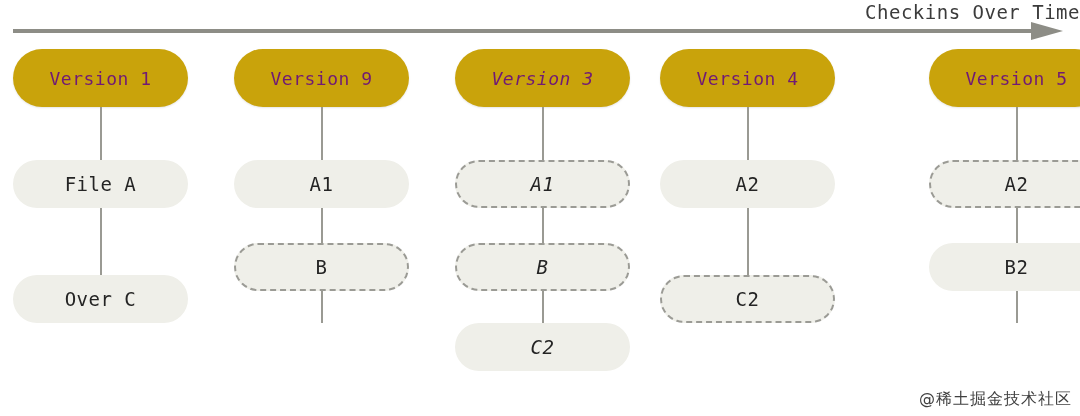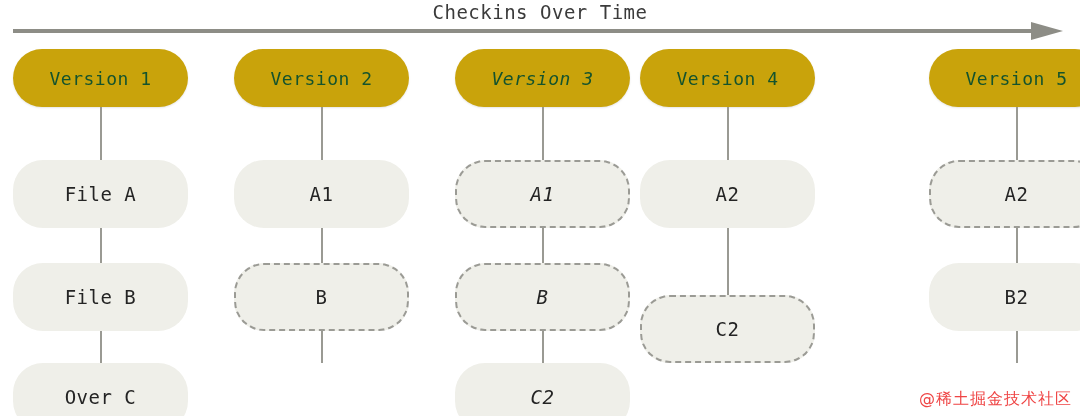--- a/index.html
+++ b/index.html
@@ -17,21 +17,21 @@
     background: #ffffff;
     overflow: hidden;
   }
 
   
   .title {
     position: absolute;
     left: 0;
     top: 1px;
     width: 1080px;
-    text-align: center;
+    text-align: right;
     font-family: "DejaVu Sans Mono", monospace;
     font-size: 19px;
     letter-spacing: 0.5px;
     color: #3b3b3b;
     white-space: nowrap;
   }
 
   
   .axis {
     position: absolute;
@@ -65,21 +65,21 @@
     top: 49px;
     width: 175px;
   }
 
   
   .version-pill {
     position: relative;
     height: 58px;
     border-radius: 29px;
     background: #c9a30b;
-    color: #14532d;
+    color: #701a75;
     display: flex;
     align-items: center;
     justify-content: center;
     font-family: "DejaVu Sans Mono", monospace;
     font-size: 18px;
     letter-spacing: 0.5px;
     box-shadow: 0 1px 2px rgba(0,0,0,0.10);
   }
 
   
@@ -101,21 +101,21 @@
   .connector.short {
     height: 32px;
   }
   .connector.mid {
     height: 35px;
   }
 
   
   .file-box {
     position: relative;
-    height: 68px;
+    height: 48px;
     border-radius: 30px;
     background: #efefe9;
     display: flex;
     align-items: center;
     justify-content: center;
     font-family: "DejaVu Sans Mono", monospace;
     font-size: 19px;
     color: #242424;
     letter-spacing: 0.5px;
     box-sizing: border-box;
@@ -126,21 +126,21 @@
     border: 2px dashed #9b9b95;
   }
 
   
   .watermark {
     position: absolute;
     right: 8px;
     bottom: 6px;
     font-family: "DejaVu Sans", sans-serif;
     font-size: 16px;
-    color: #ef4444;
+    color: #404040;
     white-space: nowrap;
     letter-spacing: 1px;
   }
 </style>
 </head>
 <body>
 
 <div id="canvas">
 
   <div class="title">Checkins Over Time</div>
@@ -153,31 +153,28 @@
   <div id="columns-host">
       <div class="column" style="left: 13px;">
         <div class="version-pill">
           <span>Version 1</span>
         </div>
         <div class="connector"></div>
         <div class="file-box">
           <span>File A</span>
         </div>
         <div class="connector mid"></div>
-        <div class="file-box">
-          <span>File B</span>
-        </div>
         <div class="connector short"></div>
         <div class="file-box">
           <span>Over C</span>
         </div>
       </div>
       <div class="column" style="left: 234px;">
         <div class="version-pill">
-          <span>Version 2</span>
+          <span>Version 9</span>
         </div>
         <div class="connector"></div>
         <div class="file-box">
           <span>A1</span>
         </div>
         <div class="connector mid"></div>
         <div class="file-box dashed">
           <span>B</span>
         </div>
         <div class="connector short"></div>
@@ -192,21 +189,21 @@
         </div>
         <div class="connector mid"></div>
         <div class="file-box dashed">
           <span>B</span>
         </div>
         <div class="connector short"></div>
         <div class="file-box">
           <span>C2</span>
         </div>
       </div>
-      <div class="column" style="left: 640px;">
+      <div class="column" style="left: 660px;">
         <div class="version-pill">
           <span>Version 4</span>
         </div>
         <div class="connector"></div>
         <div class="file-box">
           <span>A2</span>
         </div>
         <div class="connector mid"></div>
         <div class="connector short"></div>
         <div class="file-box dashed">

